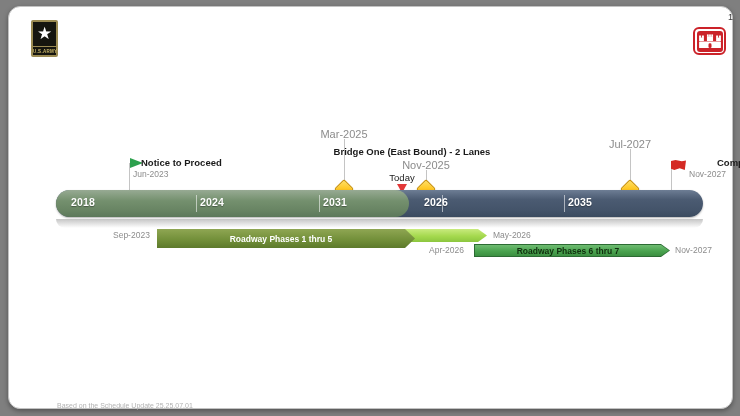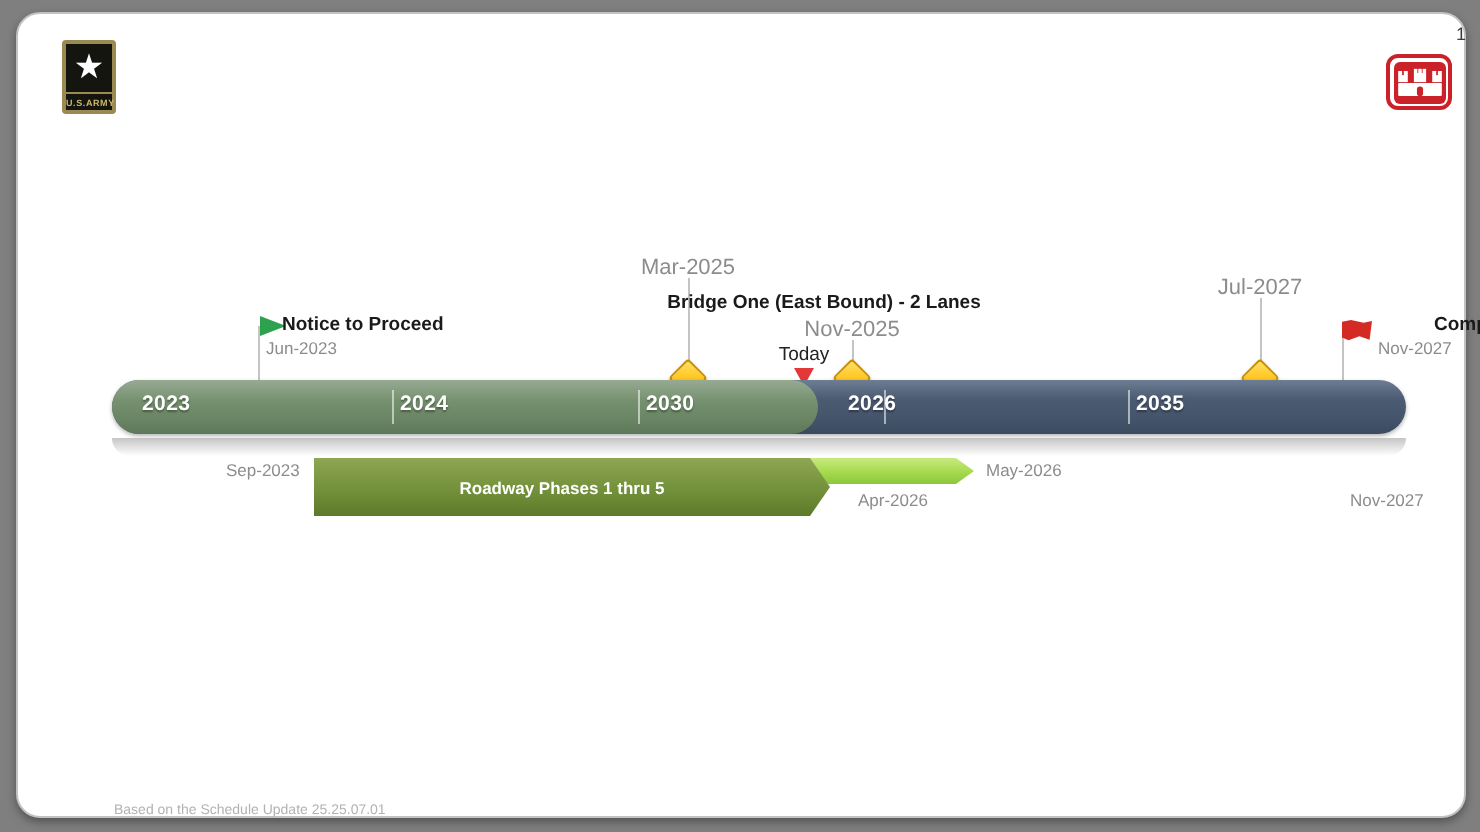--- a/index.html
+++ b/index.html
@@ -91,21 +91,21 @@
     border-top: 9px solid #e23838;
   }
   
   .task-date { position: absolute; font-size: 8.5px; color: #8c8c8c; white-space: nowrap; }
   .bar1-remaining {
     position: absolute; left: 148px; top: 222px; width: 330px; height: 13px;
     background: linear-gradient(180deg, #c8ea7e 0%, #a5d94e 55%, #8cc63f 100%);
     clip-path: polygon(0 0, calc(100% - 9px) 0, 100% 50%, calc(100% - 9px) 100%, 0 100%);
   }
   .bar1-complete {
-    position: absolute; left: 148px; top: 222px; width: 258px; height: 29px;
+    position: absolute; left: 148px; top: 222px; width: 258px; height: 19px;
     background: linear-gradient(180deg, #8fa653 0%, #73903a 55%, #5d7a2b 100%);
     clip-path: polygon(0 0, calc(100% - 10px) 0, 100% 50%, calc(100% - 10px) 100%, 0 100%);
     display: flex; align-items: center; justify-content: center;
   }
   .bar1-complete span { color: #ffffff; font-size: 8.5px; font-weight: bold; white-space: nowrap; padding-right: 10px; }
   .bar2-outer {
     position: absolute; left: 465px; top: 237px; width: 196px; height: 13px;
     background: #2c6b33;
     clip-path: polygon(0 0, calc(100% - 9px) 0, 100% 50%, calc(100% - 9px) 100%, 0 100%);
   }
@@ -176,30 +176,35 @@
   <div class="ms-label-left" style="left:708px; top:150px;">Complete</div>
   <div class="ms-date-left" style="left:680px; top:162px;">Nov-2027</div>
 
   <div class="tl-bar-blue"></div>
   <div class="tl-bar-green"></div>
   <div class="tl-reflection"></div>
   <div class="year-sep" style="left:187px;"></div>
   <div class="year-sep" style="left:310px;"></div>
   <div class="year-sep" style="left:433px;"></div>
   <div class="year-sep" style="left:555px;"></div>
-  <div class="year-label" style="left:62px;">2023</div>
+  <div class="year-label" style="left:62px;">2018</div>
   <div class="year-label" style="left:191px;">2024</div>
-  <div class="year-label" style="left:314px;">2030</div>
+  <div class="year-label" style="left:314px;">2031</div>
   <div class="year-label" style="left:415px;">2026</div>
   <div class="year-label" style="left:559px;">2035</div>
 
   <div class="task-date" style="left:104px; top:223px;">Sep-2023</div>
   <div class="bar1-remaining"></div>
   <div class="bar1-complete">
     <span>Roadway Phases 1 thru 5</span>
   </div>
   <div class="task-date" style="left:484px; top:223px;">May-2026</div>
 
   <div class="task-date" style="left:420px; top:238px;">Apr-2026</div>
+  <div class="bar2-outer">
+    <div class="bar2-inner">
+      <span>Roadway Phases 6 thru 7</span>
+    </div>
+  </div>
   <div class="task-date" style="left:666px; top:238px;">Nov-2027</div>
 
   <div class="footer-note">Based on the Schedule Update 25.25.07.01</div>
 </div>
 
 </body></html>

